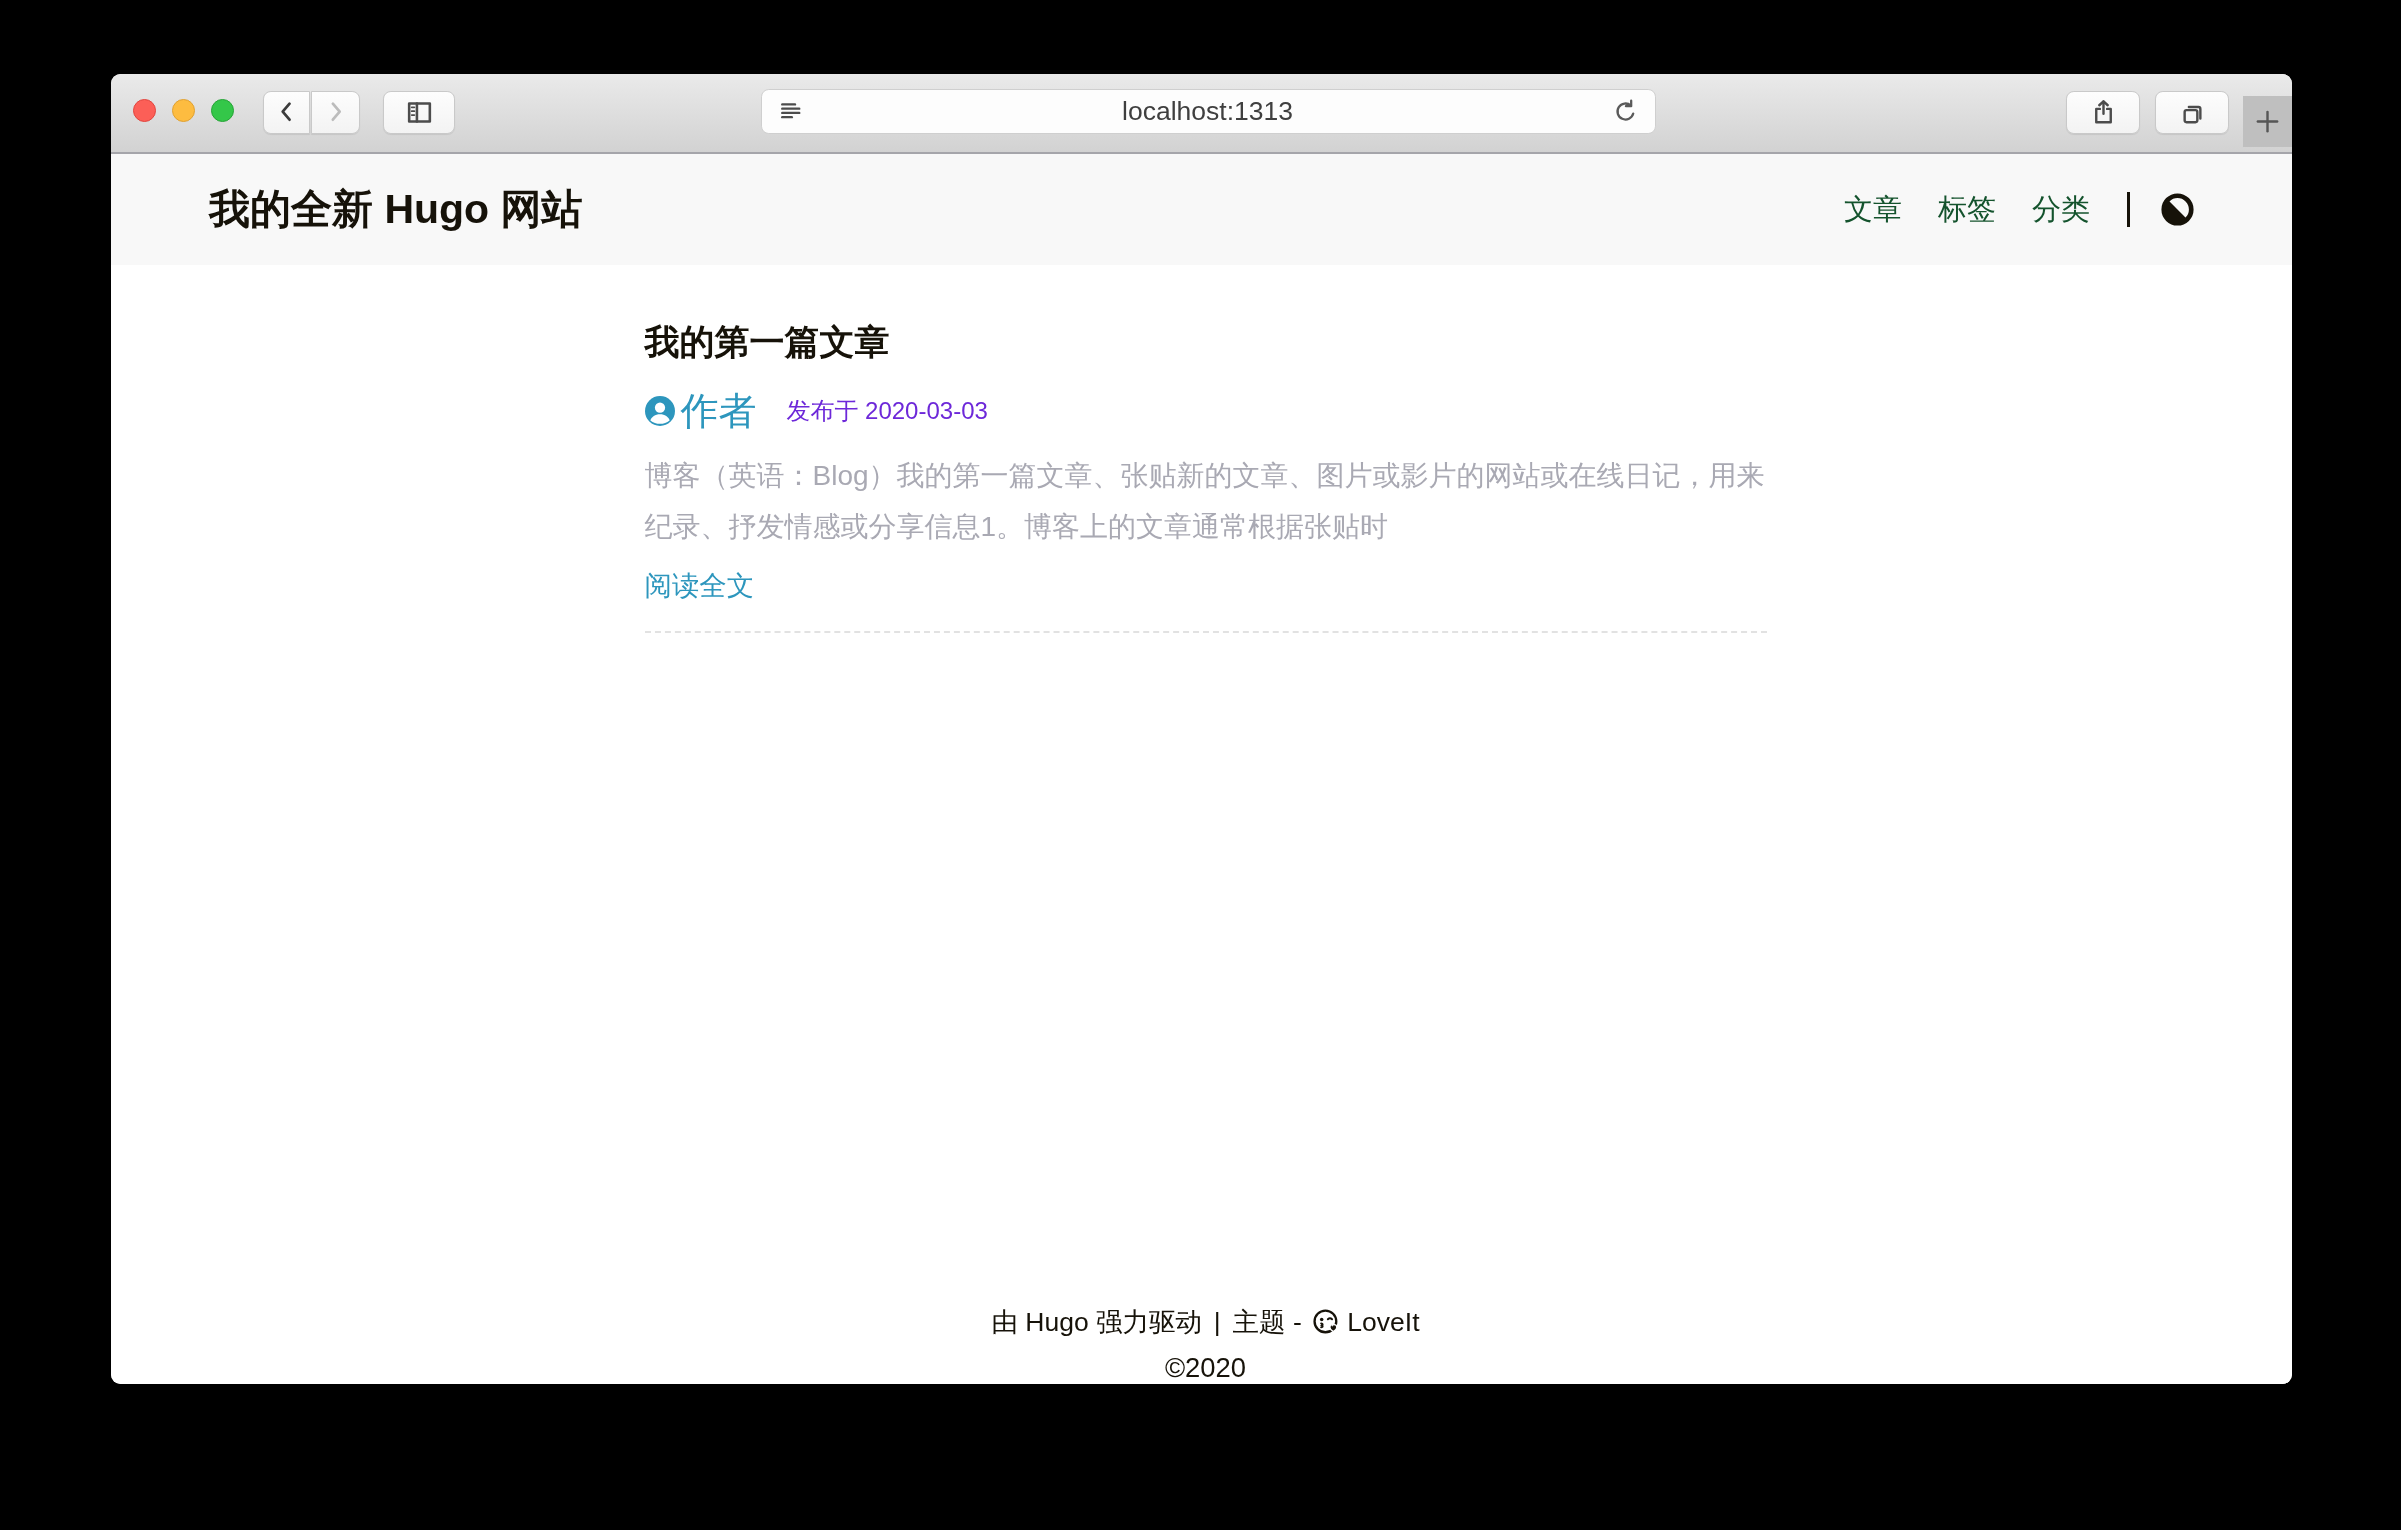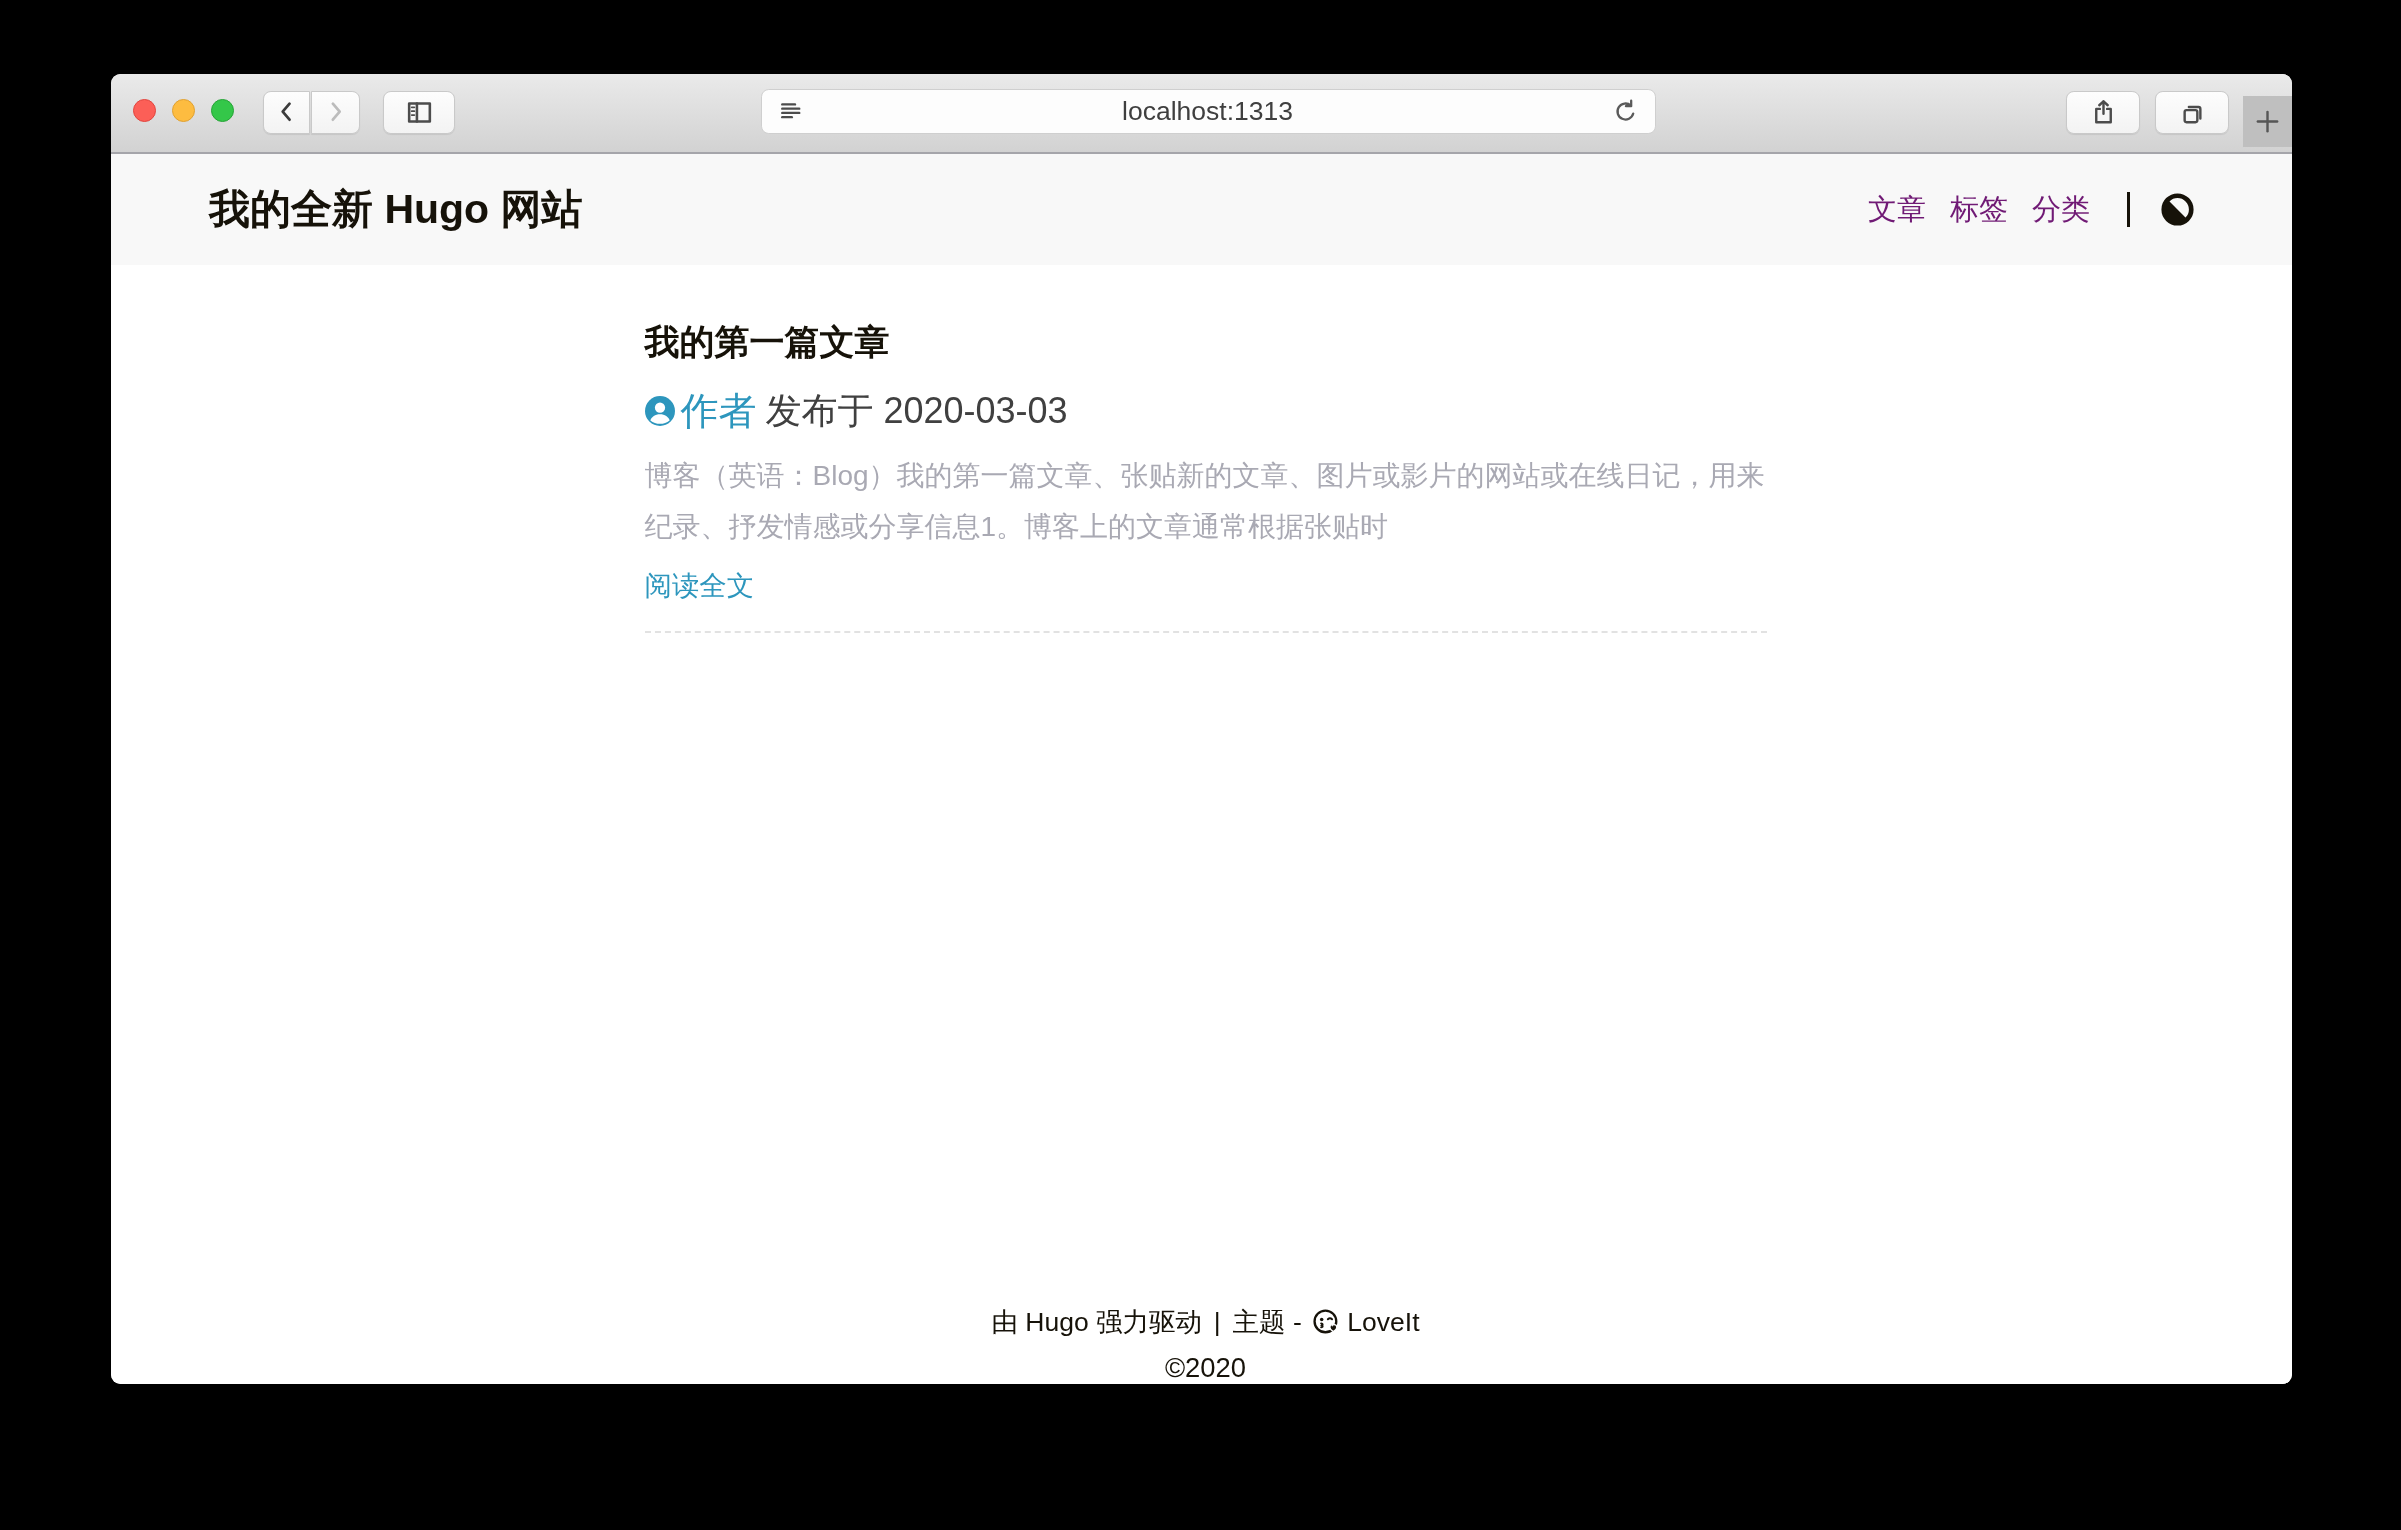--- a/index.html
+++ b/index.html
@@ -54,32 +54,32 @@
 
   
   .site-header {
     width: 100%; height: 111px; background: #f8f8f8;
     display: flex; align-items: center; justify-content: space-between;
     padding: 0 98px;
     gap: 16px;
   }
   .site-title { font-size: 41px; font-weight: bold; color: #161209; cursor: pointer; }
   .site-nav { display: flex; align-items: center; }
-  .nav-link { font-size: 29px; color: #701a75; margin-left: 24px; cursor: pointer; text-decoration: none; }
+  .nav-link { font-size: 29px; color: #14532d; margin-left: 36px; cursor: pointer; text-decoration: none; }
   .nav-divider { width: 2.9px; height: 35px; background: #161209; margin-left: 37px; }
   .theme-toggle { margin-left: 31px; width: 33px; height: 33px; cursor: pointer; display: flex; }
 
   
   .page { width: 100%; height: 1127px; background: #fff; display: flex; flex-direction: column; padding-left: 8px; }
   .post { width: 1122px; margin: 54px auto 0; }
   .post-title { font-size: 35px; font-weight: bold; color: #161209; cursor: pointer; }
   .post-meta { display: flex; align-items: center; margin-top: 19.6px; }
   .author-icon { width: 30px; height: 30px; display: block; }
   .author-name { font-size: 38px; color: #2d96bd; margin-left: 5.9px; cursor: pointer; }
-  .post-date { font-size: 36px; color: #404040; margin-left: 9px; }
+  .post-date { font-size: 24px; color: #6d28d9; margin-left: 30px; }
   .post-summary { margin-top: 13.7px; font-size: 28px; line-height: 51px; color: #a9a9b3; }
   .read-more { display: inline-block; margin-top: 15.7px; font-size: 27.4px; color: #2d96bd; cursor: pointer; }
   .post-divider { margin-top: 27.4px; border-top: 2px dashed #e2e2e2; height: 0; }
 
   
   .site-footer { margin-top: auto; padding-bottom: 7.8px; text-align: center; color: #161209; }
   .footer-line1 { font-size: 26.5px; display: flex; align-items: center; justify-content: center; }
   .footer-line1 .sep { margin: 0 11.8px; }
   .footer-line1 .theme-prefix { margin-right: 9.8px; }
   .kiss-icon { width: 28px; height: 28px; display: inline-block; margin-right: 7.8px; }

